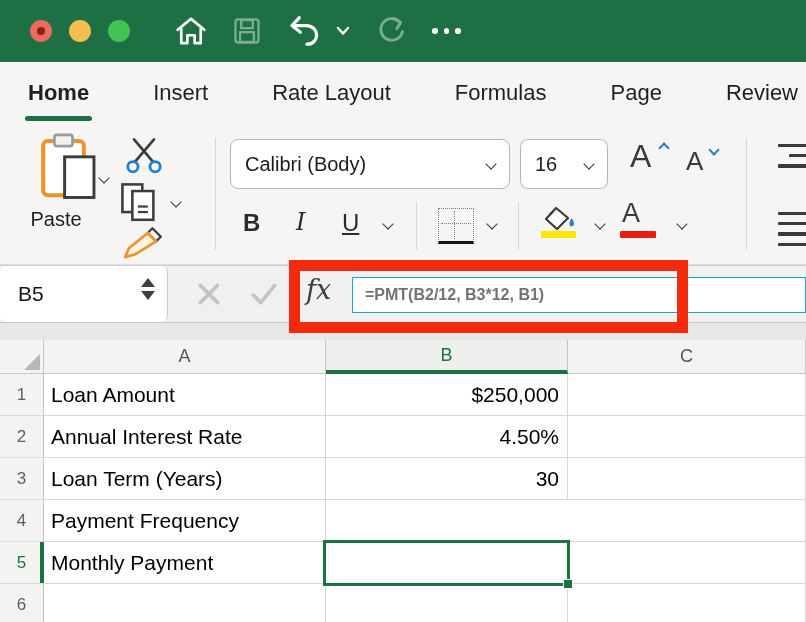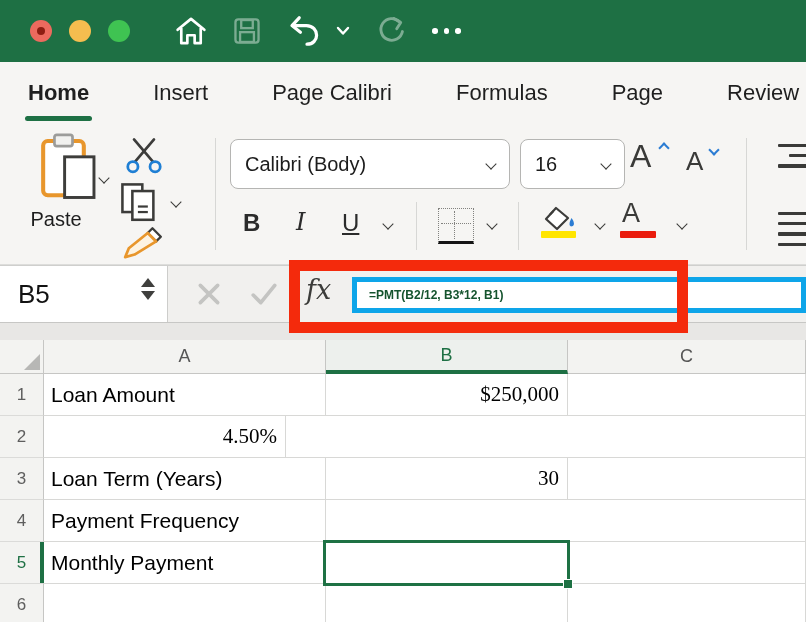--- a/index.html
+++ b/index.html
@@ -32,64 +32,64 @@
   .chev { display:inline-block; width:8px; height:8px; border-right:1.8px solid #3a3a38; border-bottom:1.8px solid #3a3a38; transform:rotate(45deg); }
   .chev.abs { position:absolute; }
 
   .paste-btn { position:absolute; left:22px; top:8px; width:92px; text-align:center; }
   .paste-label { position:absolute; left:10px; top:84px; width:92px; text-align:center; font-size:20px; color:#1d1d1d; }
   .sm-btn { position:absolute; }
 
   .select { position:absolute; height:50px; background:#fff; border:1.5px solid #b5b5b3; border-radius:8px; display:flex; align-items:center; padding:0 14px; font-size:20px; color:#1c1c1c; }
   .select .chev { margin-left:auto; }
   .fname { left:230px; top:15px; width:280px; }
-  .fsize { left:520px; top:15px; width:105px; }
+  .fsize { left:520px; top:15px; width:88px; }
 
   .font-letter { font-size:30px; color:#3a3a38; font-family:"Liberation Sans",sans-serif; }
   .bluecaret { position:absolute; width:8px; height:8px; border-right:2px solid #2b7cd3; border-bottom:2px solid #2b7cd3; }
   .caret-up { transform:rotate(225deg); }
   .caret-dn { transform:rotate(45deg); }
 
   .fmt-txt { position:absolute; font-size:24px; color:#2b2b2b; }
   .border-icon { position:absolute; left:438px; top:84px; width:36px; height:36px; border:1.6px dotted #82827f; border-bottom:3.2px solid #141414; }
   .border-icon::before { content:""; position:absolute; left:2px; right:2px; top:14px; border-top:1.6px dotted #82827f; }
   .border-icon::after { content:""; position:absolute; top:2px; bottom:2px; left:15px; border-left:1.6px dotted #82827f; }
   .colorbar { position:absolute; height:7px; border-radius:1px; }
 
   .alines { position:absolute; display:flex; flex-direction:column; gap:7px; }
   .alines i { height:3.2px; background:#3a3a38; border-radius:1px; }
 
   
   .fbar { position:relative; height:58px; background:#f1f0ee; border-top:1px solid #cfcfcd; border-bottom:1px solid #c7c7c5; }
-  .namebox { position:absolute; left:0; top:0; bottom:0; width:168px; background:#fff; border-right:1px solid #cdcdcb; display:flex; align-items:center; padding-left:18px; font-size:26px; color:#121212; }
+  .namebox { position:absolute; left:0; top:0; bottom:0; width:168px; background:#fff; border-right:1px solid #cdcdcb; display:flex; align-items:center; padding-left:18px; font-size:21px; color:#121212;border-radius:6px; }
   .steppers { position:absolute; right:12px; top:12px; display:flex; flex-direction:column; gap:4px; }
   .tri-up { width:0; height:0; border-left:7px solid transparent; border-right:7px solid transparent; border-bottom:9px solid #3f3f3d; }
   .tri-dn { width:0; height:0; border-left:7px solid transparent; border-right:7px solid transparent; border-top:9px solid #3f3f3d; }
   .fb-ico { position:absolute; top:15px; }
   .fx { position:absolute; left:306px; top:8px; font-family:"DejaVu Serif", serif; font-style:italic; font-size:27px; color:#3c3c3a; }
-  .ffield { position:absolute; left:352px; right:0; top:11px; bottom:9px; background:#fff; border:5px solid #0ea5e9; display:flex; align-items:center; padding-left:12px; font-size:12px; font-weight:600; color:#14532d; z-index:1; white-space:nowrap; }
+  .ffield { position:absolute; left:352px; right:0; top:11px; bottom:9px; background:#fff; border:1px solid #0ea5e9; display:flex; align-items:center; padding-left:12px; font-size:16px; font-weight:600; color:#737373; z-index:1; white-space:nowrap; }
   .redframe { position:absolute; left:289px; top:-6px; width:399px; height:73px; border:11px solid #f42a0c; z-index:5; pointer-events:none; }
 
   .gapstrip { height:17px; background:#e8e7e5; }
 
   
   .grid { position:relative; height:283px; background:#fff; overflow:hidden; }
   .hrow { display:flex; height:34px; }
   .corner { width:44px; background:#f3f3f1; border-right:1px solid #c6c6c4; border-bottom:1px solid #c6c6c4; position:relative; }
   .corner::after { content:""; position:absolute; right:3px; bottom:3px; width:0; height:0; border-bottom:16px solid #b7b7b5; border-left:16px solid transparent; }
   .ch { display:flex; align-items:center; justify-content:center; font-size:18px; color:#565656; background:#f3f3f1; border-right:1px solid #c6c6c4; border-bottom:1px solid #c6c6c4; }
   .ch.a { width:282px; } .ch.b { width:242px; } .ch.c { flex:1; }
   .ch.sel-col { background:#edf0ed; color:#1e7044; border-bottom:4px solid #1e7044; }
   .brow { display:flex; height:42px; }
   .rh { width:44px; display:flex; align-items:center; justify-content:center; font-size:17px; color:#5e5e5e; background:#f3f3f1; border-right:1px solid #c6c6c4; border-bottom:1px solid #dbdbd9; position:relative; }
   .rh.sel-row { color:#1e7044; }
   .rh.sel-row::after { content:""; position:absolute; right:-1px; top:0; bottom:0; width:4px; background:#1e7044; }
   .cell { display:flex; align-items:center; font-size:21px; color:#000; border-right:1px solid #d8d8d6; border-bottom:1px solid #d8d8d6; background:#fff; }
   .cell.a { width:282px; padding-left:7px; }
-  .cell.b { width:242px; justify-content:flex-end; padding-right:8px;font-family:Liberation Serif, serif; }
+  .cell.b { width:242px; justify-content:flex-end; padding-right:8px; }
   .cell.c { flex:1; }
   .cell.neg { color:#fe0101; }
   .sel { position:absolute; left:323px; top:200px; width:247px; height:46px; border:3px solid #1e7144; z-index:4; }
   .handle { position:absolute; right:-6px; bottom:-6px; width:10px; height:10px; background:#1e7144; border:1.5px solid #fff; }
 </style>
 </head>
 <body>
 
 <div class="titlebar">
   <div class="lights">
@@ -131,21 +131,21 @@
         <i></i>
         <i></i>
         <i></i>
       </span>
   </div>
 </div>
 
 <div class="tabs">
   <span class="tab active">Home</span>
   <span class="tab">Insert</span>
-  <span class="tab">Page Calibri</span>
+  <span class="tab">Rate Layout</span>
   <span class="tab">Formulas</span>
   <span class="tab">Page</span>
   <span class="tab">Review</span>
 </div>
 
 <div class="ribbon">
 
   <div class="paste-btn">
     <span>
       <svg width="62" height="70" viewBox="0 0 54 62">
@@ -291,20 +291,21 @@
 
   <div class="brow">
     <div class="rh">1</div>
     <div class="cell a">Loan Amount</div>
     <div class="cell b">$250,000</div>
     <div class="cell c"></div>
   </div>
 
   <div class="brow">
     <div class="rh">2</div>
+    <div class="cell a">Annual Interest Rate</div>
     <div class="cell b">4.50%</div>
     <div class="cell c"></div>
   </div>
 
   <div class="brow">
     <div class="rh">3</div>
     <div class="cell a">Loan Term (Years)</div>
     <div class="cell b">30</div>
     <div class="cell c"></div>
   </div>

